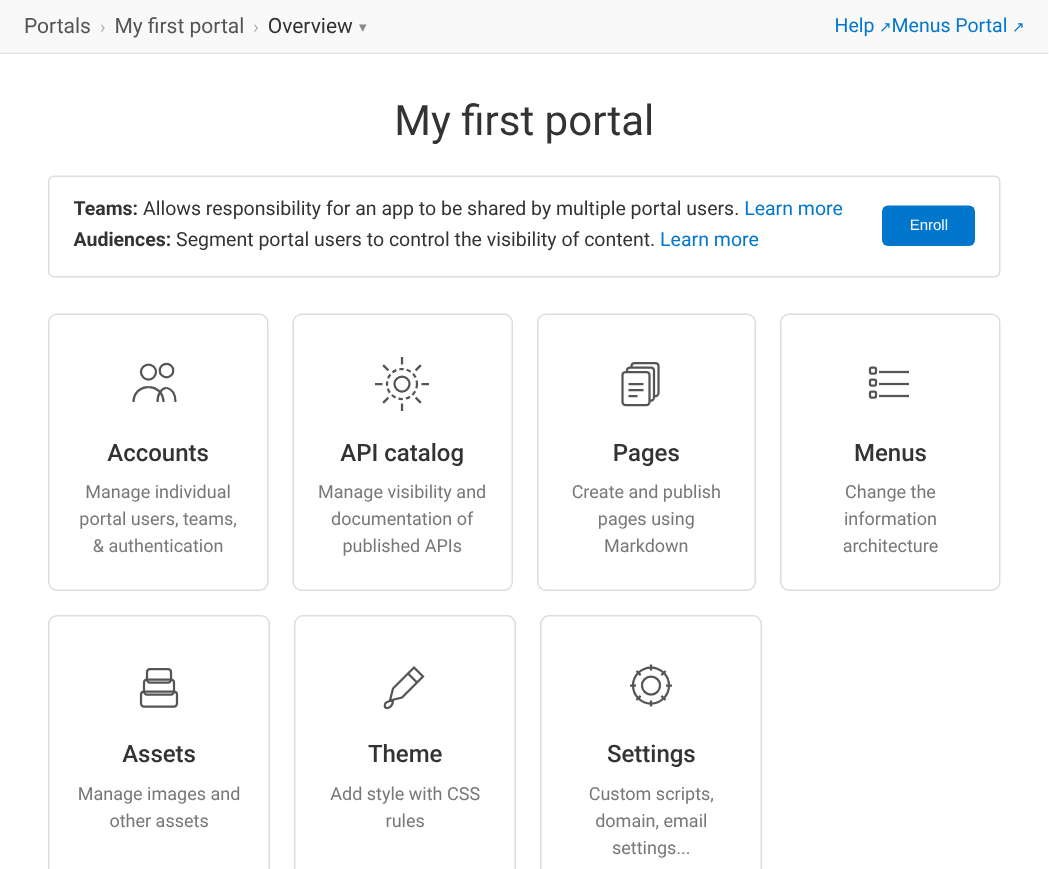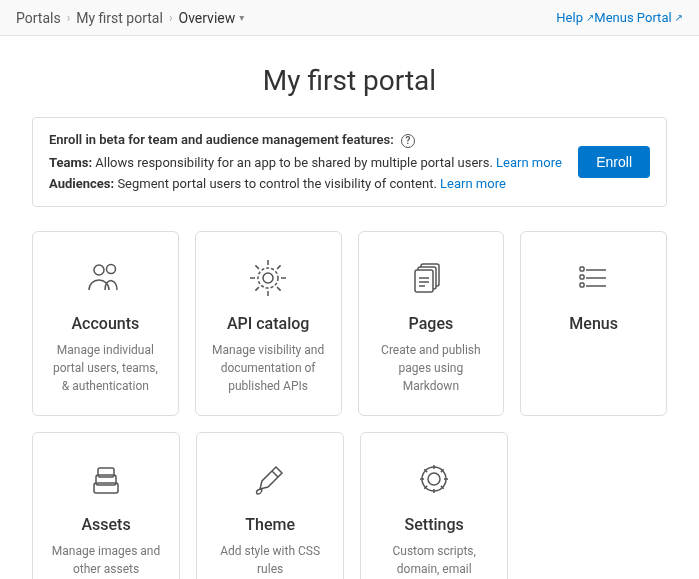--- a/index.html
+++ b/index.html
@@ -117,21 +117,21 @@
       color: #555;
       margin-left: 4px;
       vertical-align: middle;
     }
     .enroll-btn {
       background: #0077cc;
       color: #fff;
       border: none;
       border-radius: 4px;
       padding: 8px 18px;
-      font-size: 14px;
+      font-size: 10px;
       cursor: pointer;
       white-space: nowrap;
       margin-left: 16px;
       align-self: center;
     }
 
     
     .cards-grid-top {
       display: grid;
       grid-template-columns: repeat(4, 1fr);
@@ -209,24 +209,20 @@
       <span class="ext-icon">↗</span>
     </a>
   </div>
 </nav>
 
 <div class="main-content">
   <h1 class="page-title">My first portal</h1>
 
   <div class="beta-banner">
     <div class="beta-banner-text">
-      <div class="beta-banner-title">
-        <span>Enroll in beta for team and audience management features:</span>
-        <span class="question-icon">?</span>
-      </div>
       <div>
         <span class="label">Teams:</span>
         <span> Allows responsibility for an app to be shared by multiple portal users.</span>
         <a style="color:#0077cc;text-decoration:none;">Learn more</a>
       </div>
       <div>
         <span class="label">Audiences:</span>
         <span> Segment portal users to control the visibility of content.</span>
         <a style="color:#0077cc;text-decoration:none;">Learn more</a>
       </div>
@@ -288,20 +284,21 @@
 
           <line x1="14" y1="14" x2="34" y2="14"></line>
           <line x1="14" y1="22" x2="34" y2="22"></line>
           <line x1="14" y1="30" x2="34" y2="30"></line>
           <rect x="8" y="11" width="4" height="4" rx="1"></rect>
           <rect x="8" y="19" width="4" height="4" rx="1"></rect>
           <rect x="8" y="27" width="4" height="4" rx="1"></rect>
         </svg>
       </div>
       <div class="card-title">Menus</div>
+      <div class="card-desc">Change the information architecture</div>
     </div>
   </div>
 
   <div class="cards-grid-bottom">
 
     <div class="card">
       <div class="card-icon">
         <svg viewBox="0 0 44 44">
 
           <rect x="10" y="26" width="24" height="10" rx="2"></rect>

